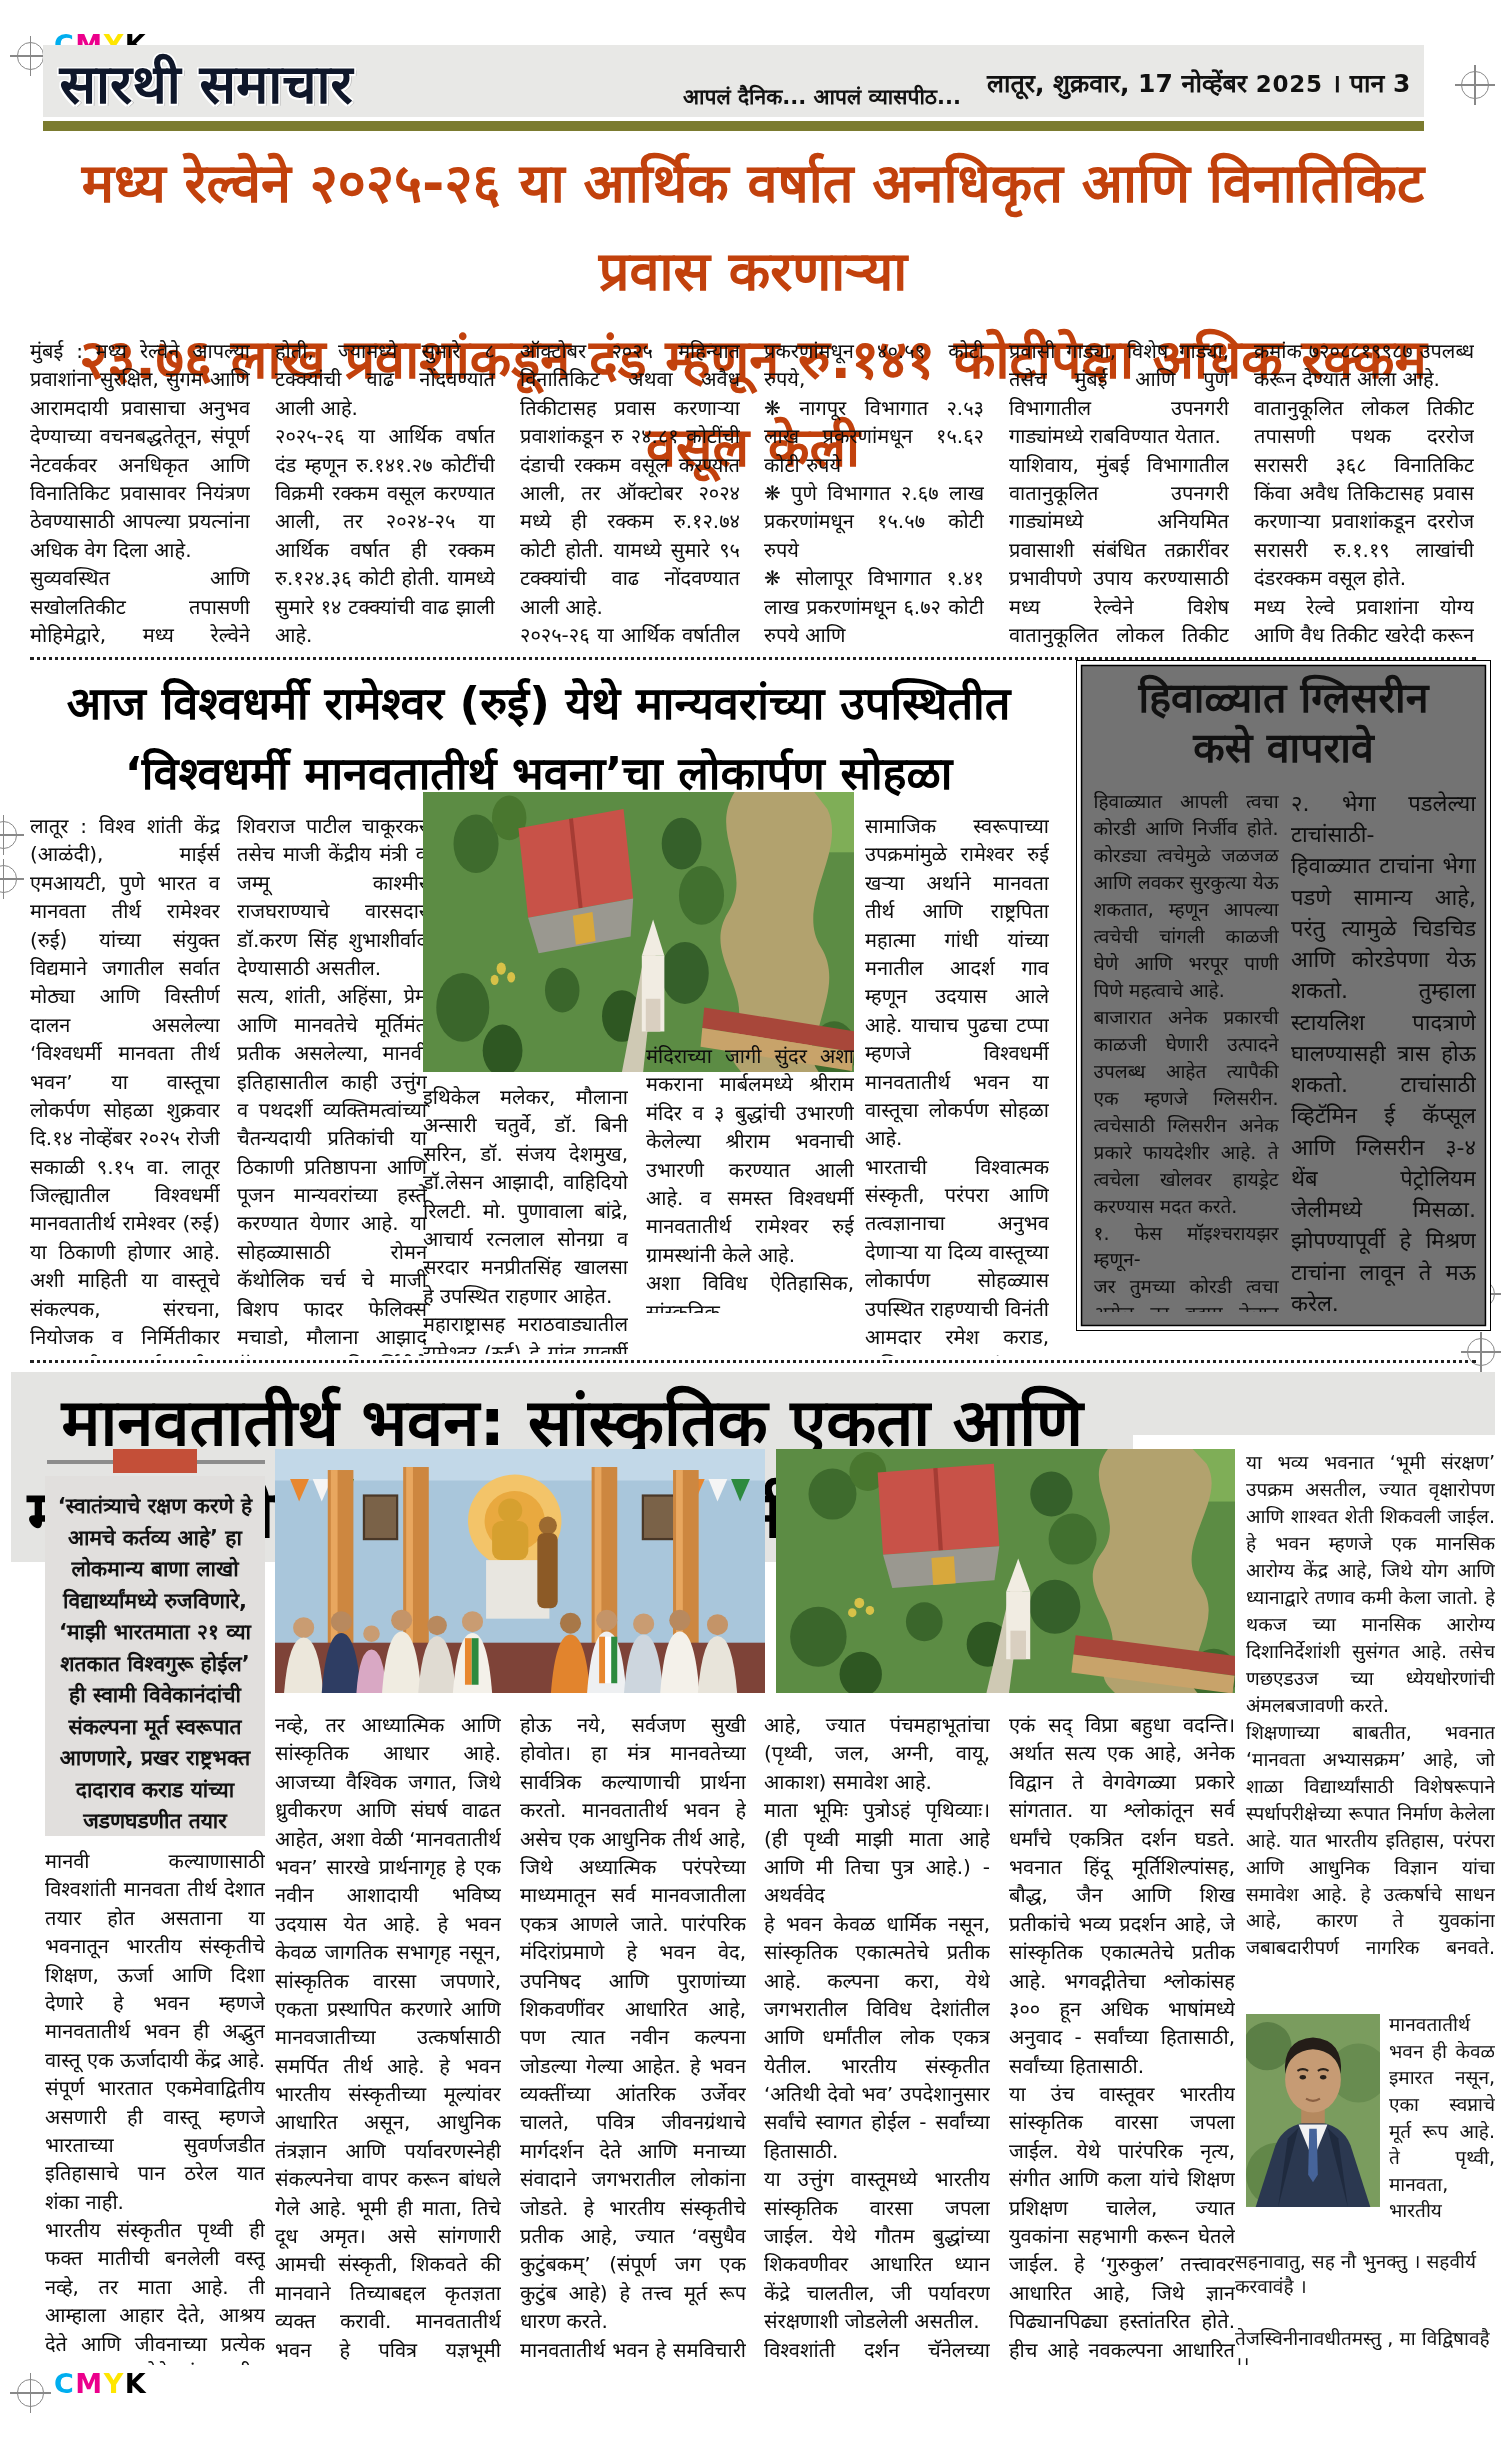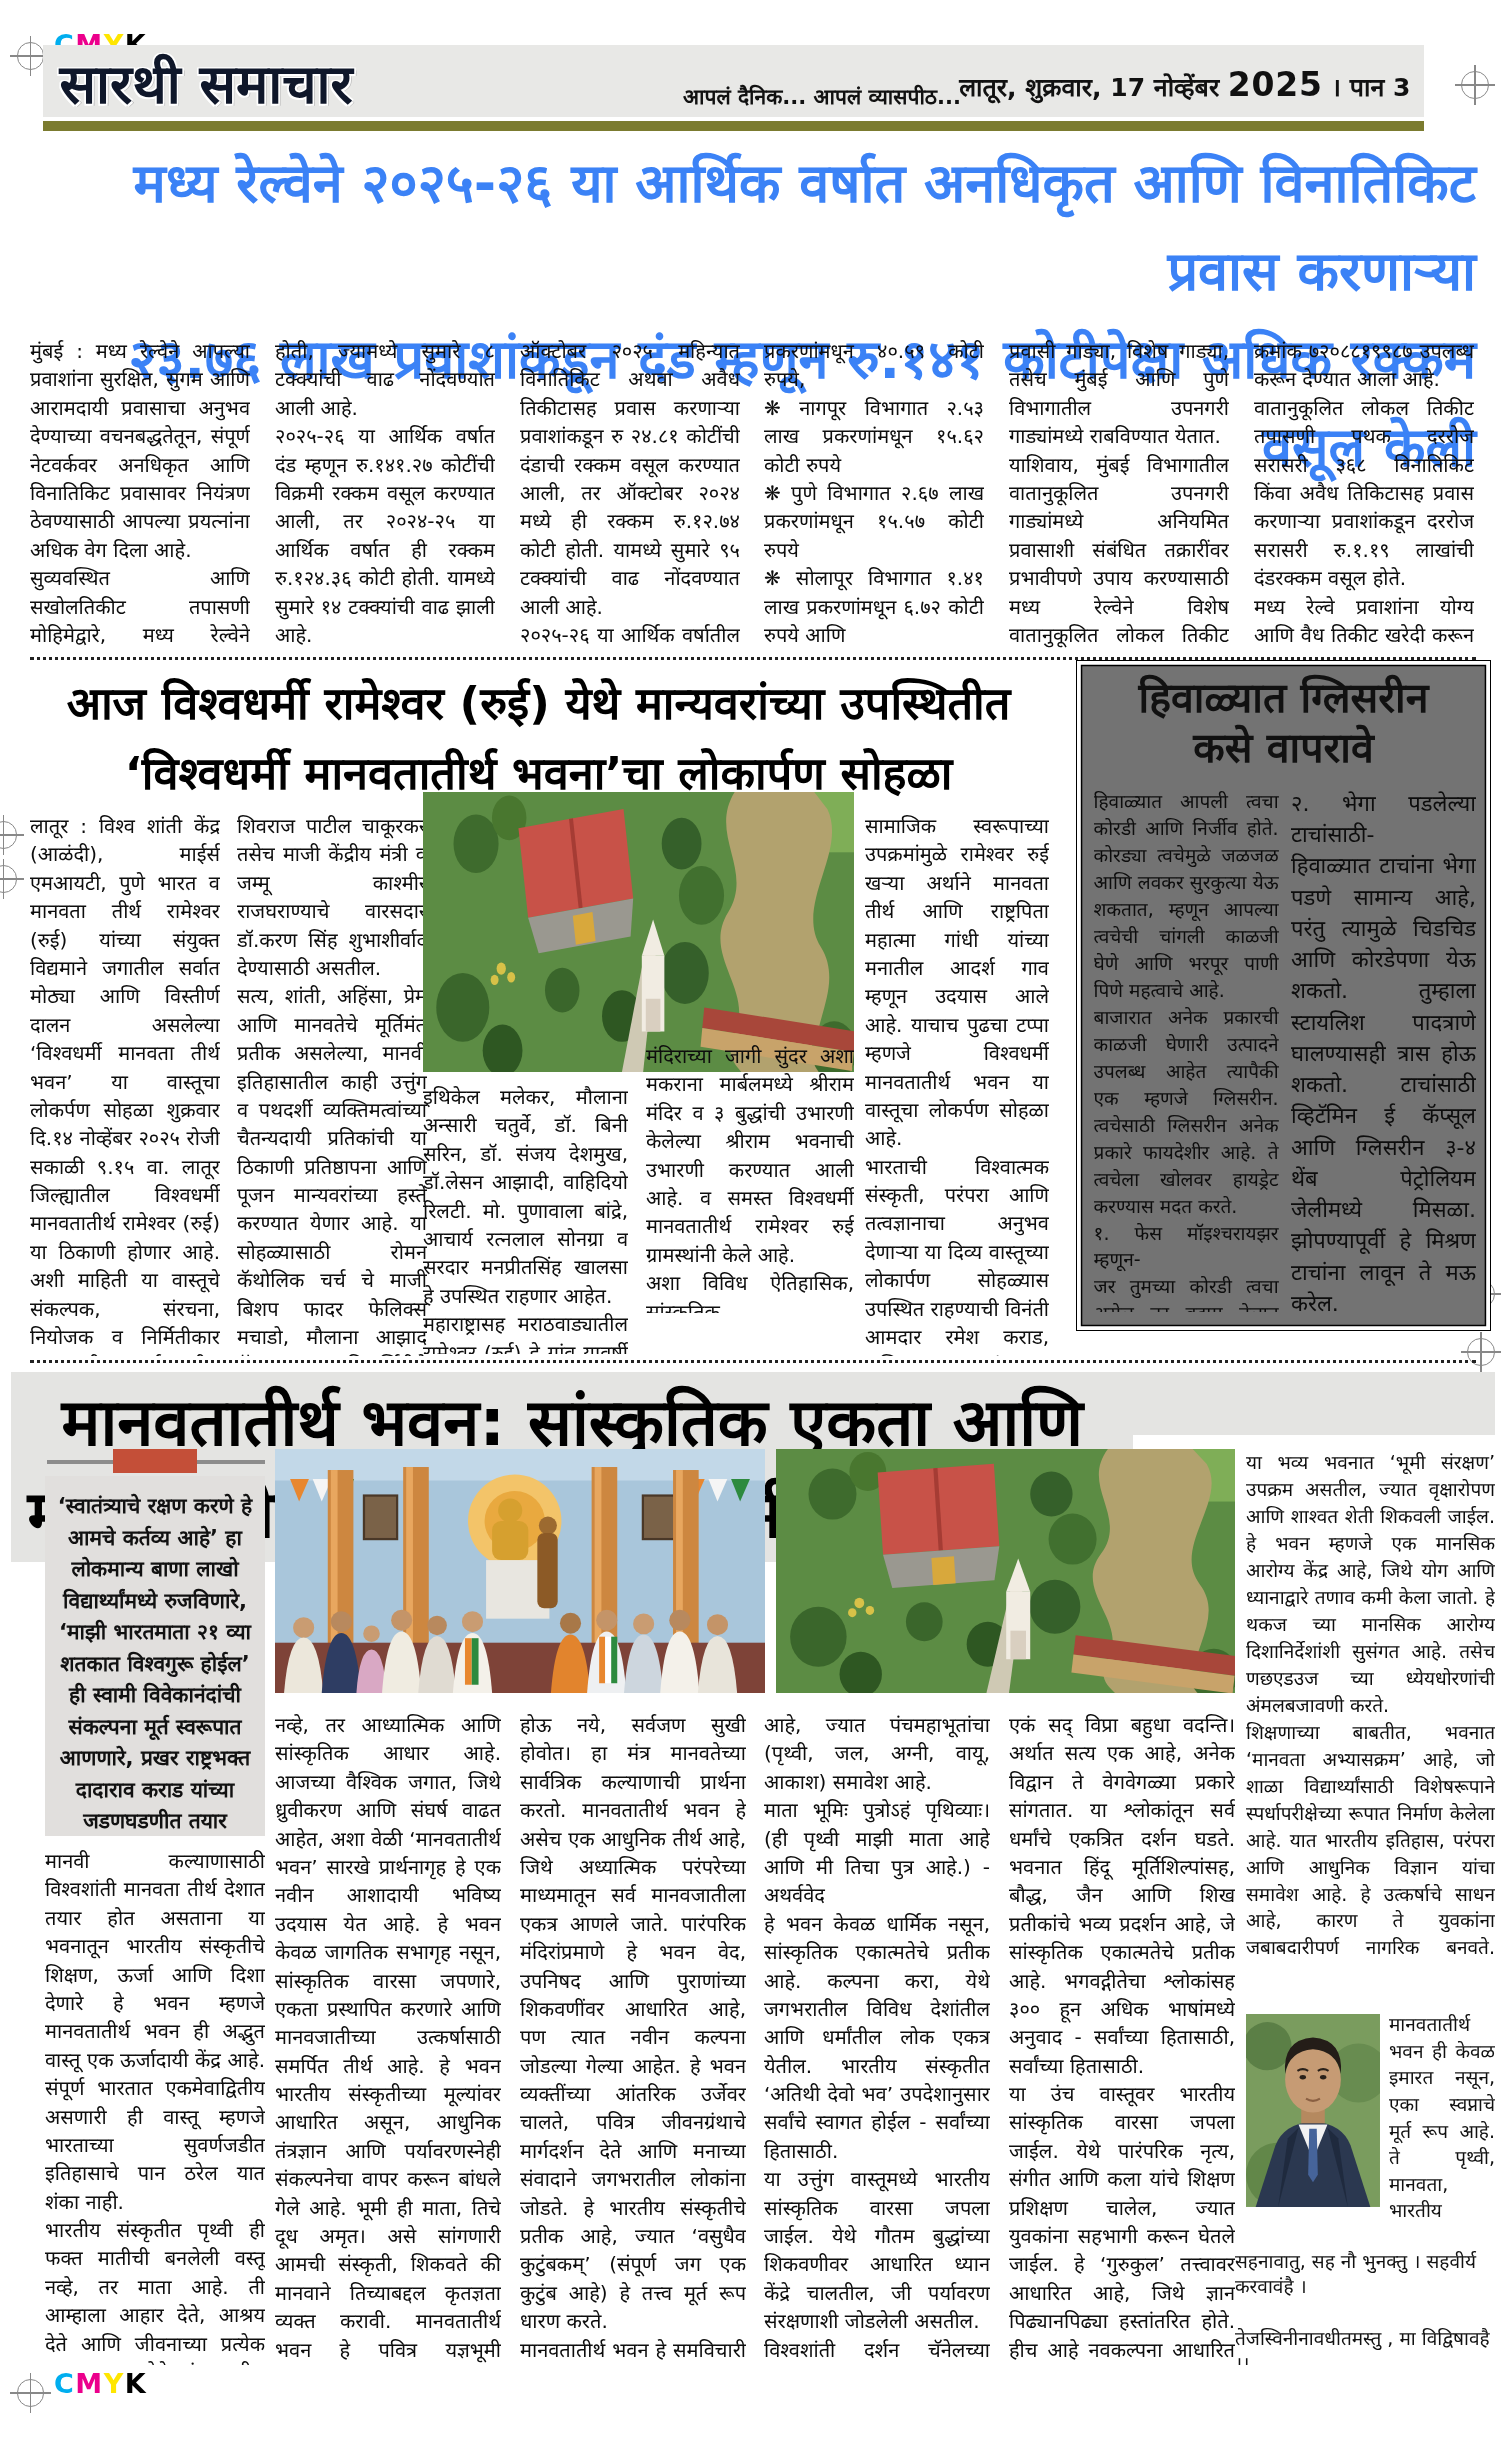--- a/index.html
+++ b/index.html
@@ -11,24 +11,24 @@
   .regmark::before{content:'';position:absolute;left:-7.5px;right:-7.5px;top:50%;height:1.5px;margin-top:-0.8px;background:#888;}
   .regmark::after{content:'';position:absolute;top:-7.5px;bottom:-7.5px;left:50%;width:1.5px;margin-left:-0.8px;background:#888;}
   .cmyk{position:absolute;font-size:27px;font-weight:700;letter-spacing:1.5px;}
   .cmyk .c{color:#00aeef}.cmyk .m{color:#ec008c}.cmyk .y{color:#ffe600}.cmyk .k{color:#000}
   
   .masthead{left:43px;top:45px;width:1381px;height:72px;background:#e8e8e6;}
   .mast-title{position:absolute;left:16.6px;top:0px;font-size:54px;font-weight:900;color:#0f172a;
               text-shadow:1.5px 1.5px 0 #fff,-1.5px -1.5px 0 #fff,1.5px -1.5px 0 #fff,-1.5px 1.5px 0 #fff,2.3px 2.3px 0 #bbb;}
   .mast-tagline{position:absolute;left:640px;bottom:7.5px;font-size:21px;font-weight:700;}
   .mast-date{position:absolute;right:13.6px;top:19.6px;font-size:25px;font-weight:700;white-space:nowrap;}
-  .mast-date .year{font-size:33px;letter-spacing:0.8px;}
+  .mast-date .year{font-size:23px;letter-spacing:0.8px;}
   .oliverule{left:43px;top:121px;width:1381px;height:9.8px;background:#7b7b2f;}
   
-  .a1head{left:30px;top:140px;width:1446px;text-align:right;font-weight:900;font-size:54px;line-height:88px;color:#3b82f6;}
+  .a1head{left:30px;top:140px;width:1446px;text-align:center;font-weight:900;font-size:54px;line-height:88px;color:#c2410c;}
   .a2head{left:30px;top:669px;width:1017px;text-align:center;font-weight:900;font-size:45px;line-height:70px;color:#000;}
   .a3band-a{left:11.3px;top:1372px;width:1484px;height:63px;background:#e4e4e2;}
   .a3band-b{left:11.3px;top:1372px;width:1122px;height:190px;background:#e4e4e2;}
   .a3head{position:absolute;left:0;top:4.5px;width:100%;text-align:center;font-weight:900;font-size:65px;line-height:92px;color:#000;}
   
   .col{position:absolute;font-size:20px;line-height:1.42;text-align:justify;white-space:pre-line;overflow:hidden;color:#0d0d0d;}
   .divider{position:absolute;border-top:3.8px dotted #222;height:0;}
   
   .glybox{left:1076px;top:660px;width:413px;height:669px;background:#737373;border:1.5px solid #000;
           box-shadow:inset 0 0 0 3.8px #fff, inset 0 0 0 5.3px #000;}

